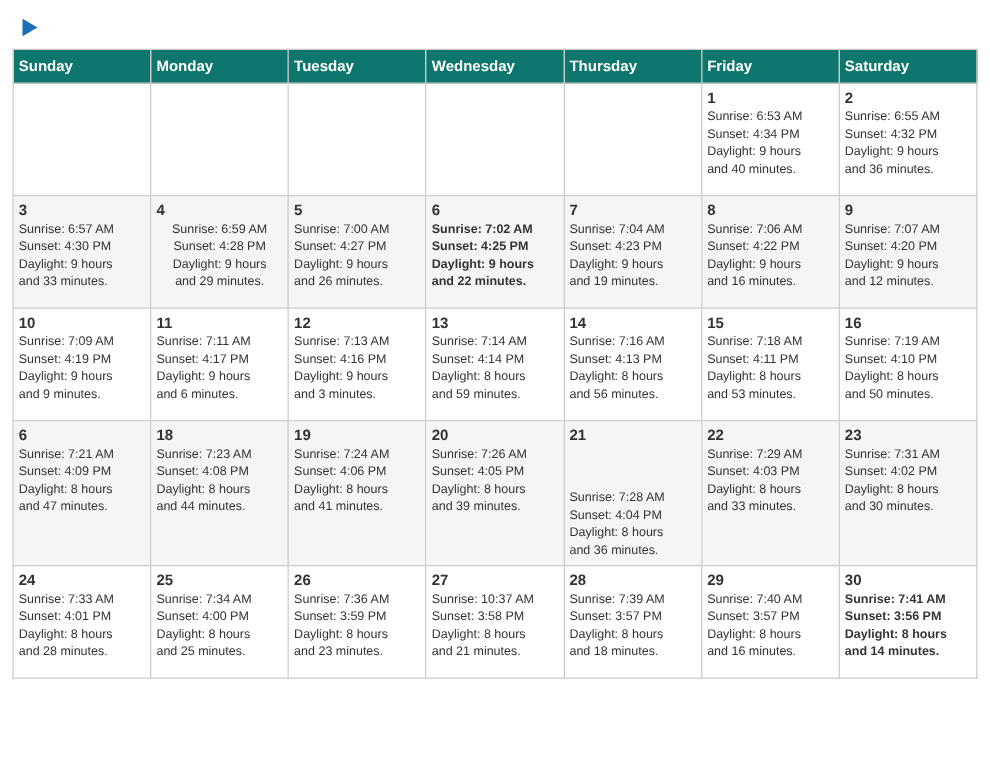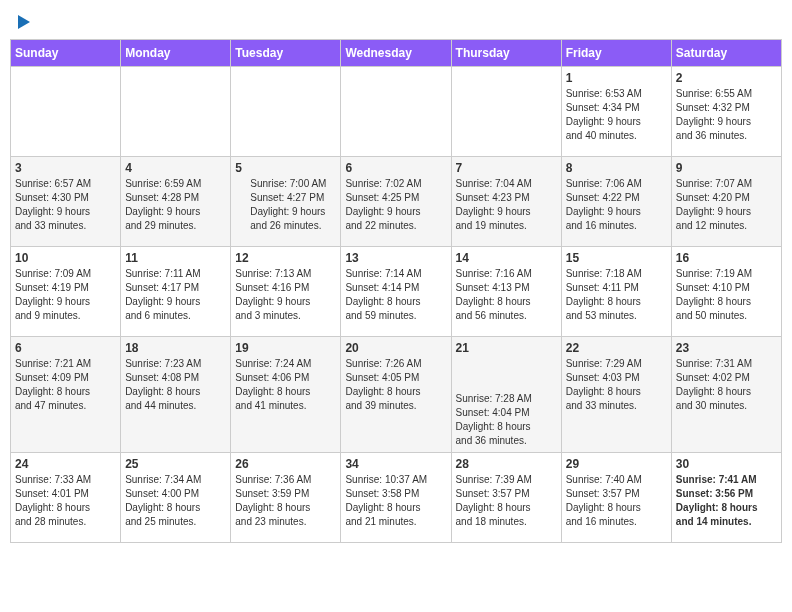--- a/index.html
+++ b/index.html
@@ -32,21 +32,21 @@
     }
     .location-title {
       font-size: 16px;
       color: #555;
     }
     .calendar {
       width: 100%;
       border-collapse: collapse;
     }
     .calendar th {
-      background: #8b5cf6;
+      background: #0f766e;
       color: #fff;
       font-size: 12px;
       font-weight: bold;
       padding: 6px 4px;
       border: 1px solid #ccc;
       text-align: left;
     }
     .calendar td {
       vertical-align: top;
       padding: 4px;
@@ -157,35 +157,35 @@
       <tr>
         <td>
           <span class="day-number">3</span>
           <div class="day-info" style="white-space: pre-line;">Sunrise: 6:57 AM
 Sunset: 4:30 PM
 Daylight: 9 hours
 and 33 minutes.</div>
         </td>
         <td>
           <span class="day-number">4</span>
-          <div class="day-info" style="white-space: pre-line;">Sunrise: 6:59 AM
+          <div class="day-info" style="white-space: pre-line; text-align: center;">Sunrise: 6:59 AM
 Sunset: 4:28 PM
 Daylight: 9 hours
 and 29 minutes.</div>
         </td>
         <td>
           <span class="day-number">5</span>
-          <div class="day-info" style="white-space: pre-line; margin-left: 15px;">Sunrise: 7:00 AM
+          <div class="day-info" style="white-space: pre-line;">Sunrise: 7:00 AM
 Sunset: 4:27 PM
 Daylight: 9 hours
 and 26 minutes.</div>
         </td>
         <td>
           <span class="day-number">6</span>
-          <div class="day-info" style="white-space: pre-line;">Sunrise: 7:02 AM
+          <div class="day-info" style="white-space: pre-line; font-weight: bold;">Sunrise: 7:02 AM
 Sunset: 4:25 PM
 Daylight: 9 hours
 and 22 minutes.</div>
         </td>
         <td>
           <span class="day-number">7</span>
           <div class="day-info" style="white-space: pre-line;">Sunrise: 7:04 AM
 Sunset: 4:23 PM
 Daylight: 9 hours
 and 19 minutes.</div>
@@ -323,21 +323,21 @@
 and 25 minutes.</div>
         </td>
         <td>
           <span class="day-number">26</span>
           <div class="day-info" style="white-space: pre-line;">Sunrise: 7:36 AM
 Sunset: 3:59 PM
 Daylight: 8 hours
 and 23 minutes.</div>
         </td>
         <td>
-          <span class="day-number">34</span>
+          <span class="day-number">27</span>
           <div class="day-info" style="white-space: pre-line;">Sunrise: 10:37 AM
 Sunset: 3:58 PM
 Daylight: 8 hours
 and 21 minutes.</div>
         </td>
         <td>
           <span class="day-number">28</span>
           <div class="day-info" style="white-space: pre-line;">Sunrise: 7:39 AM
 Sunset: 3:57 PM
 Daylight: 8 hours

